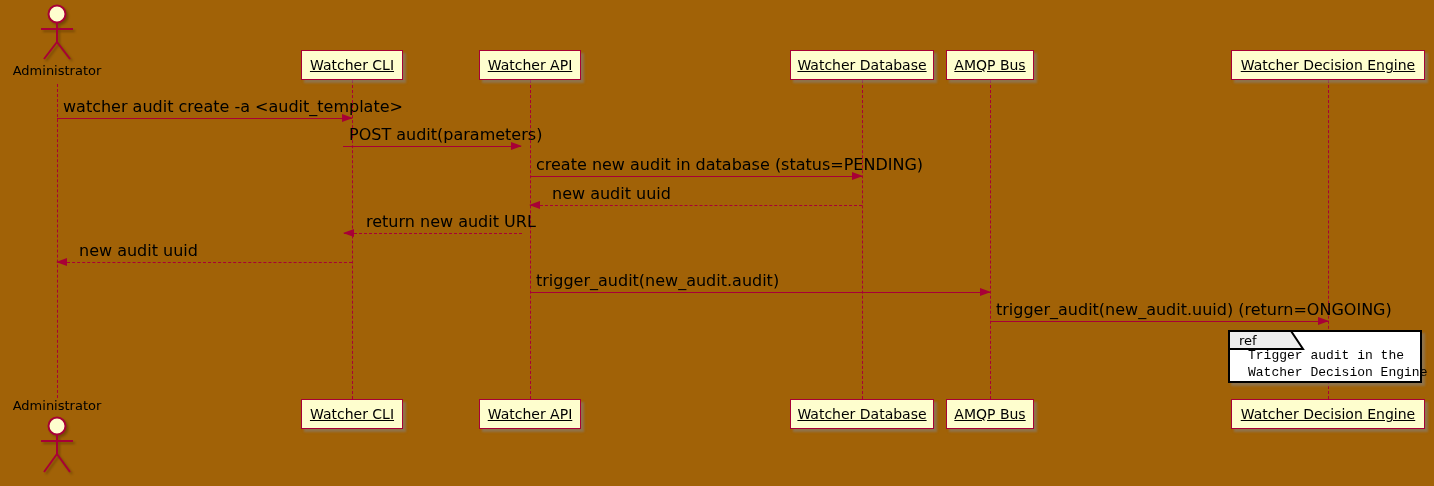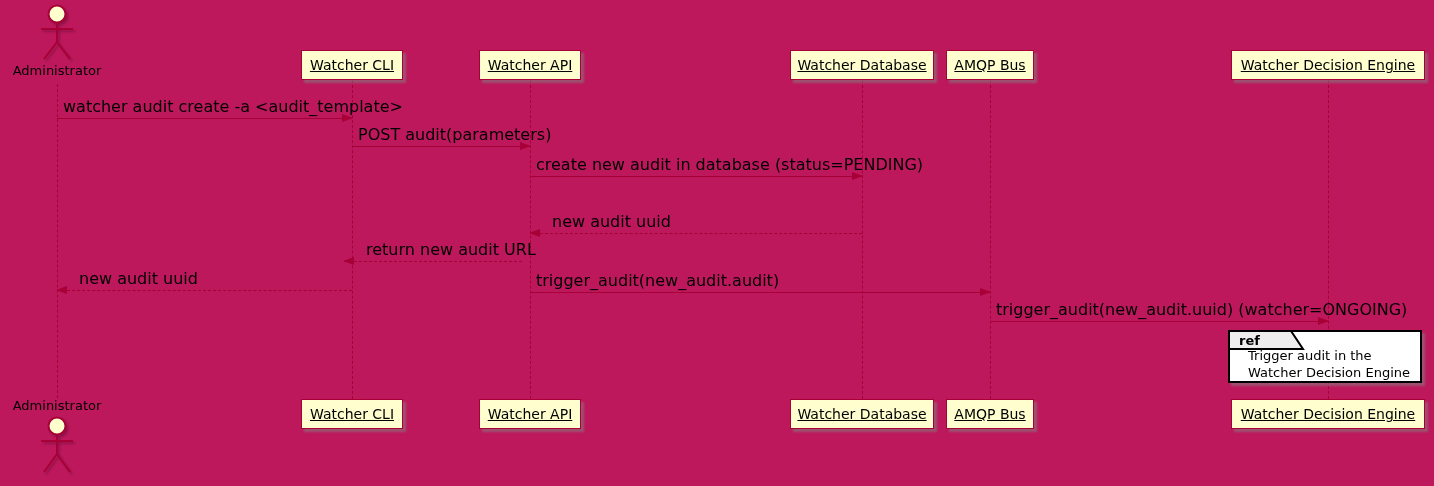--- a/index.html
+++ b/index.html
@@ -1,46 +1,46 @@
 <!DOCTYPE html>
 <html><head>
 <meta charset="utf-8">
 <style>
   html,body{margin:0;padding:0;background:#ffffff;}
   .canvas{
-    position:relative;width:1434px;height:486px;background:#be185d;
+    position:relative;width:1434px;height:486px;background:#a16207;
     font-family:"DejaVu Sans","Liberation Sans",sans-serif;color:#000;overflow:hidden;
   }
   .lifeline{position:absolute;width:0;border-left:1px dashed #A80036;}
   .participant{
     position:absolute;height:30px;box-sizing:border-box;
     background:#FEFECE;border:1.6px solid #A80036;
     box-shadow:3px 3px 2px rgba(130,130,130,.55);
     display:flex;align-items:center;justify-content:center;
     font-size:14px;white-space:nowrap;text-decoration:underline;
   }
   .msg{position:absolute;font-size:16px;}
   .msg-text{white-space:nowrap;line-height:16px;margin-bottom:3px;padding-left:6px;}
-  .msg.reply .msg-text{padding-left:22px;margin-top:28px;}
+  .msg.reply .msg-text{padding-left:22px;}
   .msg-line{position:relative;height:0;border-top:1px solid #A80036;}
   .msg.reply .msg-line{border-top-style:dashed;}
   .head{position:absolute;width:0;height:0;top:-5px;
     border-top:4.5px solid transparent;border-bottom:4.5px solid transparent;}
   .head.right{right:-1px;border-left:11px solid #A80036;}
   .head.left{left:-1px;border-right:11px solid #A80036;}
   .actor-label{position:absolute;font-size:13px;text-align:center;width:120px;white-space:nowrap;}
   .actor-figure{position:absolute;filter:drop-shadow(2px 2px 1px rgba(0,0,0,.25));}
   .ref-box{
     position:absolute;background:#ffffff;border:2px solid #000;box-sizing:border-box;
     box-shadow:3px 3px 2px rgba(130,130,130,.55);
   }
   .ref-tab{position:absolute;left:-2px;top:-2px;}
-  .ref-tag{position:absolute;left:9px;top:1px;font-weight:bold;font-size:13px;}
+  .ref-tag{position:absolute;left:9px;top:1px;font-weight:normal;font-size:13px;}
   .ref-body{padding:15px 0 0 18px;font-size:13px;line-height:17px;}
-  .ref-line{display:block;white-space:nowrap;}
+  .ref-line{display:block;white-space:nowrap;font-family:Liberation Mono, monospace;}
 </style>
 </head>
 <body>
 
 <div class="canvas">
 
   <div class="lifeline" style="left:57px;top:84px;height:314px"></div>
   <div class="lifeline" style="left:352px;top:80px;height:319px"></div>
   <div class="lifeline" style="left:530px;top:80px;height:319px"></div>
   <div class="lifeline" style="left:862px;top:80px;height:319px"></div>
@@ -74,21 +74,21 @@
     <span>Watcher Decision Engine</span>
   </div>
 
   <div class="msg" style="left:57px;top:99px;width:295px">
     <div class="msg-text">watcher audit create -a &lt;audit_template&gt;</div>
     <div class="msg-line">
         <span class="head right"></span>
       </div>
   </div>
 
-  <div class="msg" style="left:352px;top:127px;width:178px">
+  <div class="msg" style="left:343px;top:127px;width:178px">
     <div class="msg-text">POST audit(parameters)</div>
     <div class="msg-line">
         <span class="head right"></span>
       </div>
   </div>
 
   <div class="msg" style="left:530px;top:157px;width:332px">
     <div class="msg-text">create new audit in database (status=PENDING)</div>
     <div class="msg-line">
         <span class="head right"></span>
@@ -117,21 +117,21 @@
   </div>
 
   <div class="msg" style="left:530px;top:273px;width:460px">
     <div class="msg-text">trigger_audit(new_audit.audit)</div>
     <div class="msg-line">
         <span class="head right"></span>
       </div>
   </div>
 
   <div class="msg" style="left:990px;top:302px;width:338px">
-    <div class="msg-text">trigger_audit(new_audit.uuid) (watcher=ONGOING)</div>
+    <div class="msg-text">trigger_audit(new_audit.uuid) (return=ONGOING)</div>
     <div class="msg-line">
         <span class="head right"></span>
       </div>
   </div>
 
   <div class="ref-box" style="left:1228px;top:330px;width:194px;height:53px">
     <div class="ref-tab">
       <svg width="78" height="20" viewBox="0 0 78 20">
         <polygon points="1,1 63,1 75,19 1,19" fill="#EEEEEE" stroke="#000000" stroke-width="2"></polygon>
       </svg>

